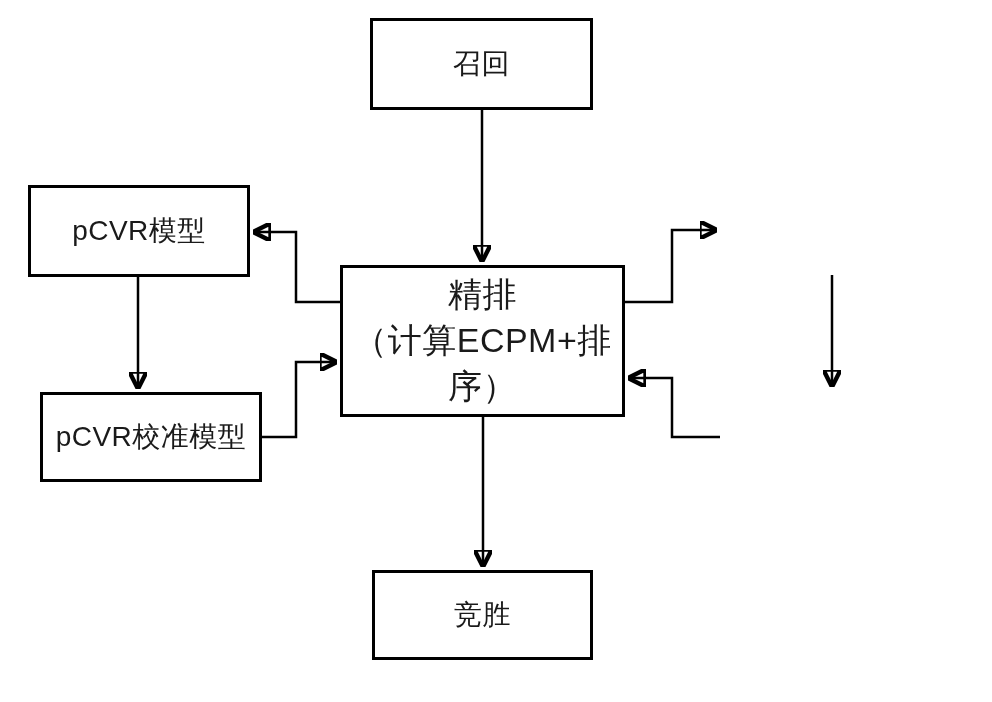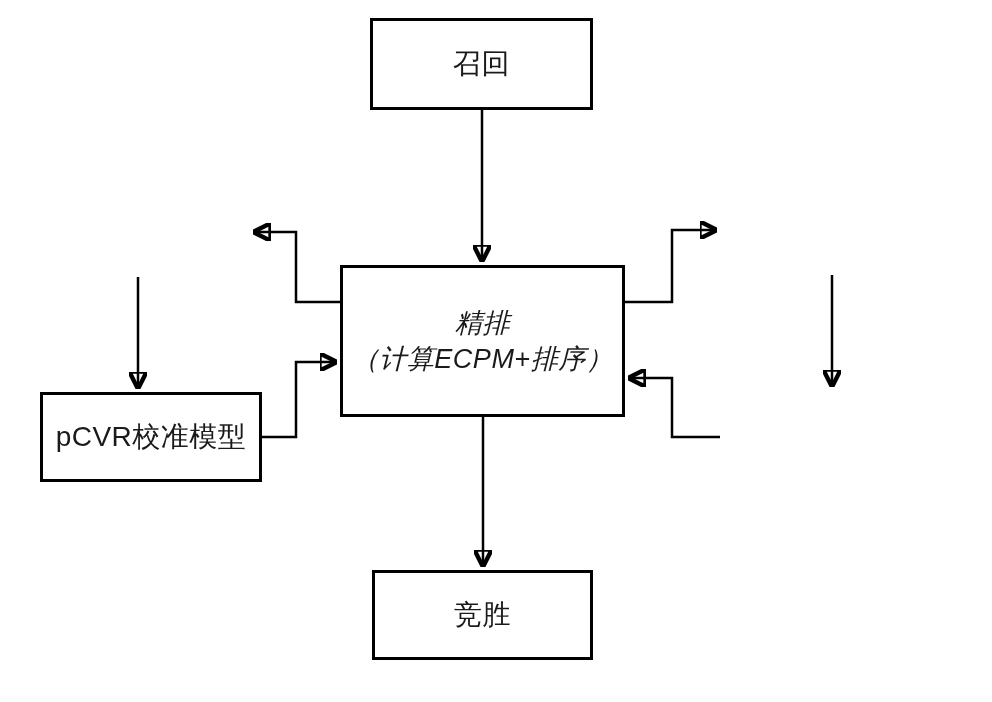--- a/index.html
+++ b/index.html
@@ -39,21 +39,21 @@
     justify-content: center;
     text-align: center;
     color: #1a1a1a;
     font-size: 28px;
     line-height: 1.35;
     letter-spacing: 0.5px;
   }
   .node-recall      { left: 370px; top: 18px;  width: 223px; height: 92px; }
   .node-pcvr-model  { left: 28px;  top: 185px; width: 222px; height: 92px; }
   .node-pctr-model  { left: 720px; top: 185px; width: 222px; height: 90px; }
-  .node-ranking     { left: 340px; top: 265px; width: 285px; height: 152px; font-size: 27px; font-style: italic; }
+  .node-ranking     { left: 340px; top: 265px; width: 285px; height: 152px; font-size: 34px; }
   .node-pcvr-calib  { left: 40px;  top: 392px; width: 222px; height: 90px; }
   .node-pctr-calib  { left: 720px; top: 390px; width: 222px; height: 90px; }
   .node-win         { left: 372px; top: 570px; width: 221px; height: 90px; }
 </style>
 </head>
 <body>
 
 <div class="canvas">
 
   <svg class="edges-layer" width="992" height="702" viewBox="0 0 992 702" xmlns="http://www.w3.org/2000/svg">
@@ -69,20 +69,23 @@
     <path d="M625,302 L672,302 L672,230 L717,230" marker-end="url(#arrow)"></path>
     <path d="M832,275 L832,387" marker-end="url(#arrow)"></path>
     <path d="M720,437 L672,437 L672,378 L628,378" marker-end="url(#arrow)"></path>
     <path d="M483,417 L483,567" marker-end="url(#arrow)"></path>
   </svg>
 
   <div class="node node-recall">
     <span>召回</span>
   </div>
 
+  <div class="node node-pcvr-model">
+    <span>pCVR模型</span>
+  </div>
 
 
   <div class="node node-ranking">
     <span>精排</span>
     <span>（计算ECPM+排序）</span>
   </div>
 
   <div class="node node-pcvr-calib">
     <span>pCVR校准模型</span>
   </div>

